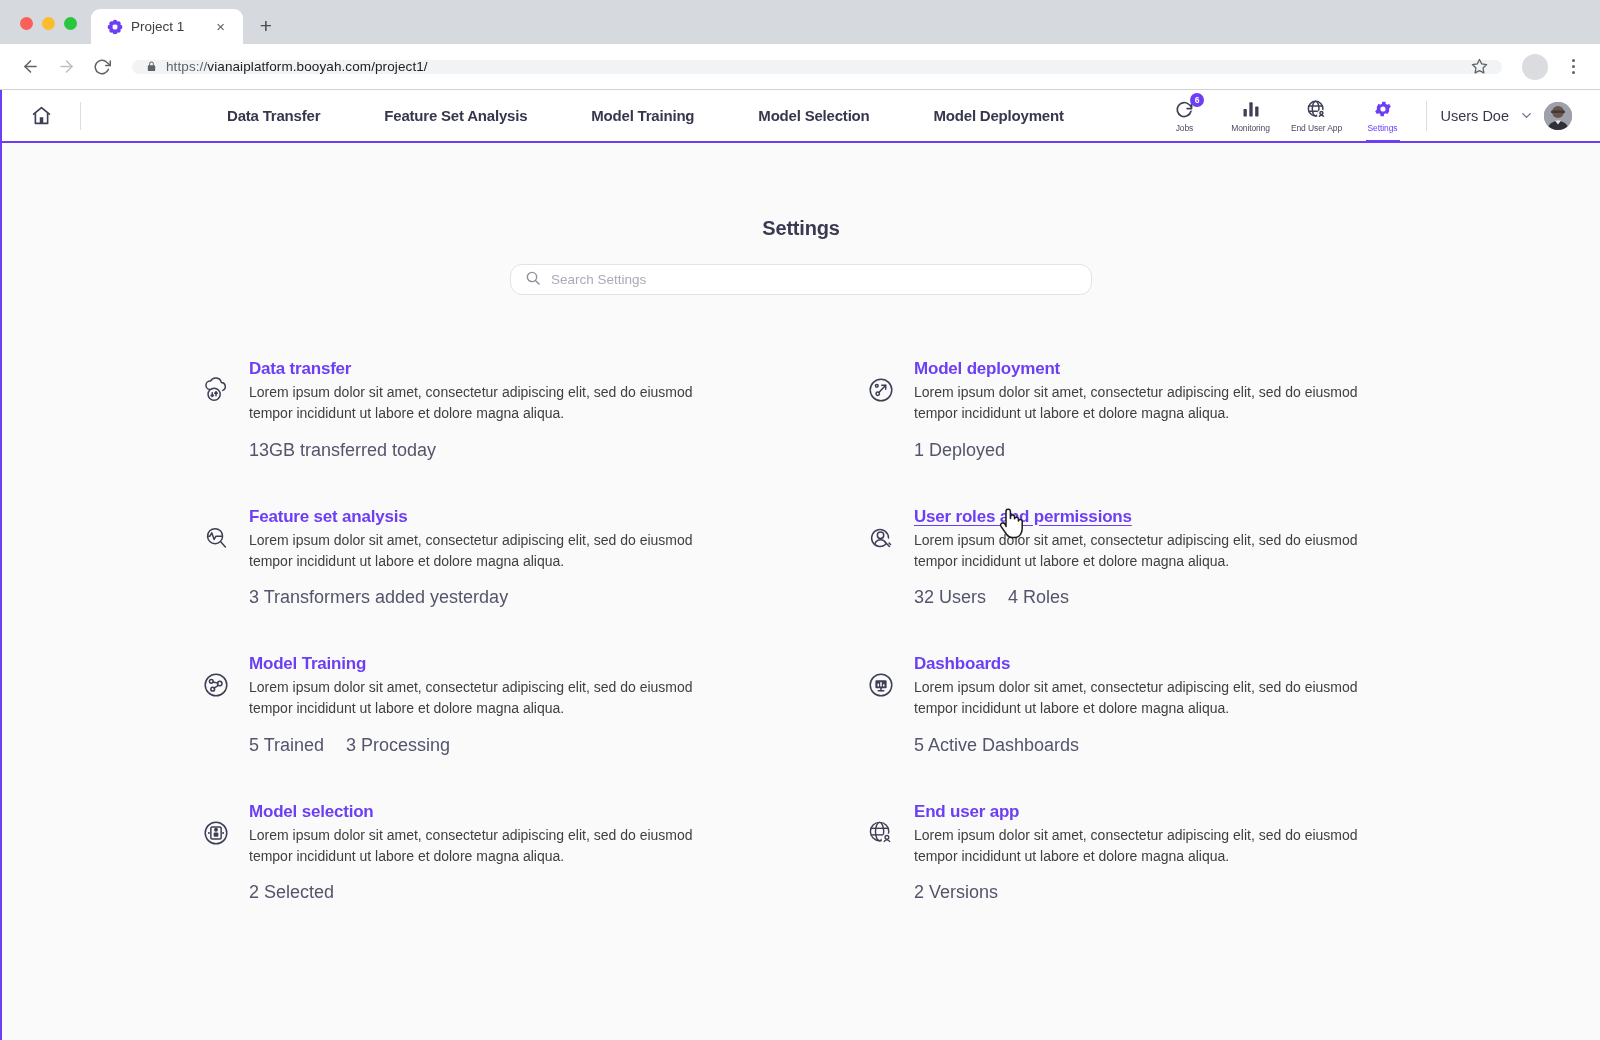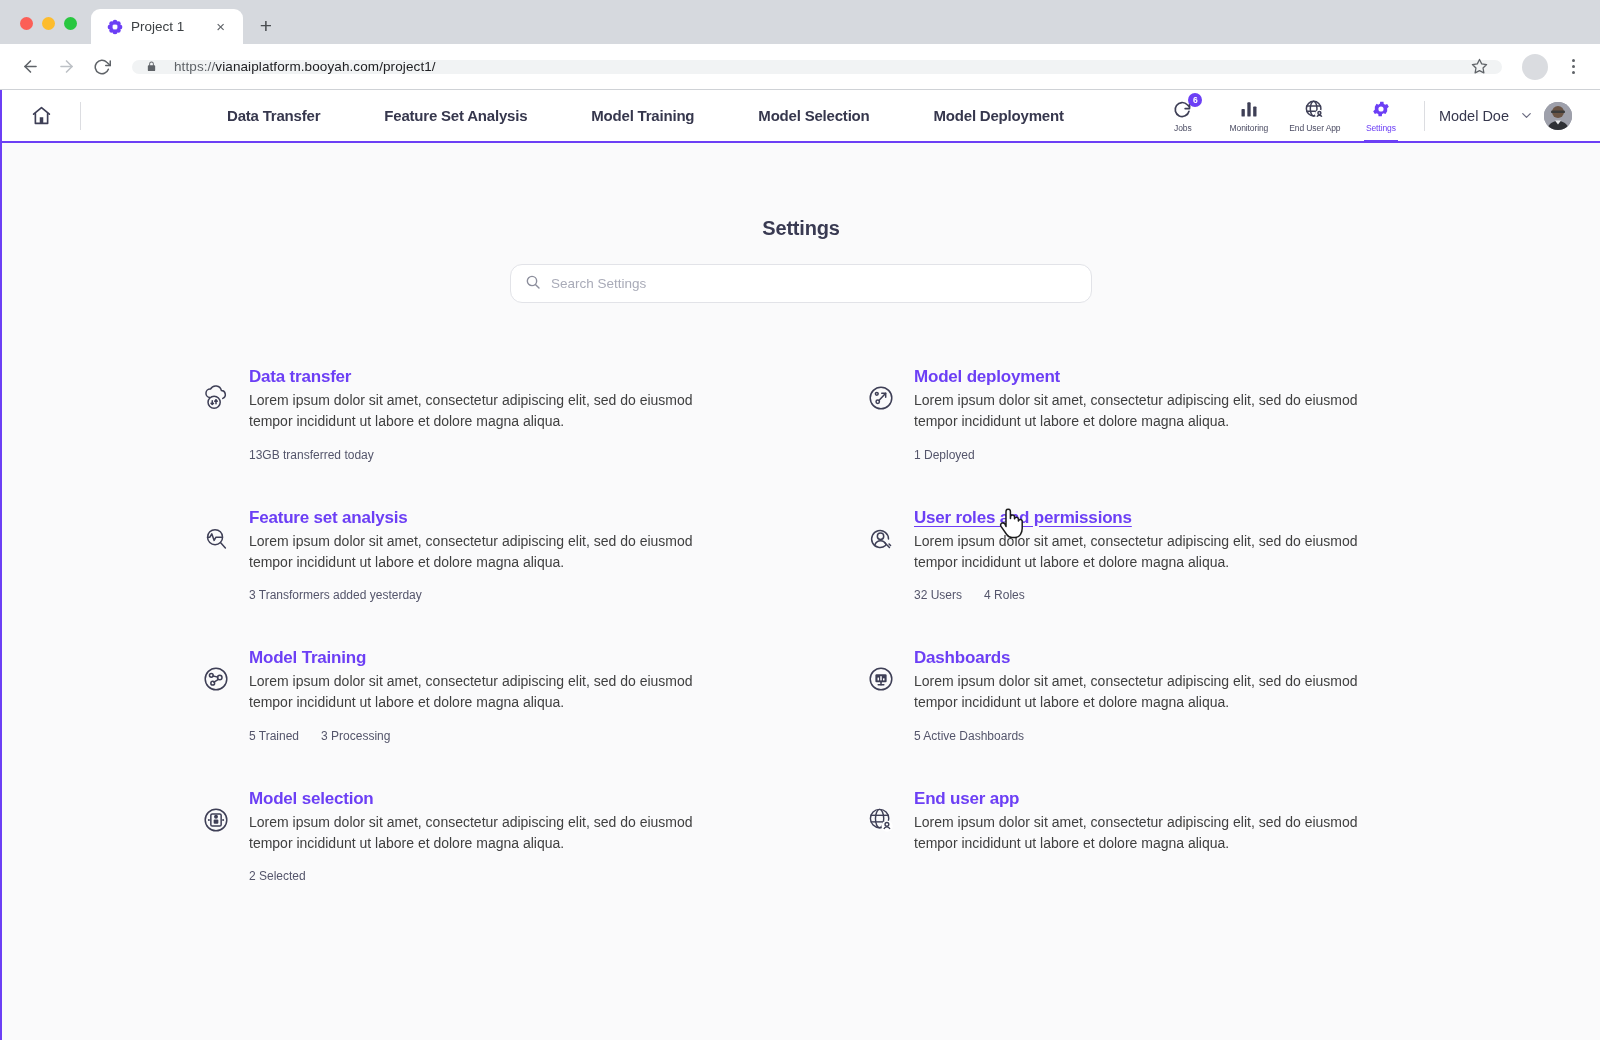--- a/index.html
+++ b/index.html
@@ -42,21 +42,21 @@
     height: 46px; background: #fff; display: flex; align-items: center;
     padding: 0 14px; gap: 4px; border-bottom: 1px solid #cfd2d6;
   }
   .navbtn {
     width: 32px; height: 32px; display: flex; align-items: center; justify-content: center;
     color: #5f6368; cursor: pointer; border-radius: 50%;
   }
   .navbtn.disabled { color: #bdc1c6; }
   .omnibox {
     flex: 1; height: 14px; margin: 0 10px; background: #f1f3f4;
-    border-radius: 16px; display: flex; align-items: center; padding: 0 14px; gap: 17px;
+    border-radius: 16px; display: flex; align-items: center; padding: 0 14px; gap: 9px;
   }
   .omnibox .lock { color: #5f6368; display:flex; align-items:center; }
   .omnibox .url { font-size: 13.5px; color: #202124; letter-spacing: .1px; }
   .omnibox .url .scheme { color: #5f6368; }
   .star { margin-left: auto; color: #5f6368; display:flex; }
   .profile-circle { width: 26px; height: 26px; border-radius: 50%; background: #dadce0; margin-left: 6px; }
   .kebab { width: 26px; display:flex; flex-direction: column; align-items:center; gap:3px; margin-left: 8px; cursor:pointer; }
   .kebab i { width: 3px; height: 3px; border-radius: 50%; background: #5f6368; display:block; }
 
   
@@ -99,21 +99,21 @@
     background: #8d8f9b; display:flex; align-items:flex-end; justify-content:center;
   }
 
   
   .settings-body { flex: 1; overflow: hidden; padding-top: 74px; }
   .page-title {
     text-align: center; font-size: 20px; font-weight: bold; color: #393a52; letter-spacing: -.2px;
   }
   .search-wrap { display: flex; justify-content: center; margin-top: 24px; }
   .search-box {
-    width: 582px; height: 39px; background: #fff; border: 1px solid #e2e3e8;
+    width: 582px; height: 31px; background: #fff; border: 1px solid #e2e3e8;
     border-radius: 12px; display: flex; align-items: center; padding: 0 14px; gap: 10px;
   }
   .search-box input {
     border: none; outline: none; flex: 1; font-size: 13.5px; color: #37384f;
     font-family: "Liberation Sans", sans-serif; background: transparent;
   }
   .search-box input::placeholder { color: #a9abb8; }
 
   .grid {
     margin: 64px auto 0; width: 1200px;
@@ -122,21 +122,21 @@
   .col { display: flex; flex-direction: column; }
   .card { display: flex; gap: 18px; padding-bottom: 46px; }
   .card-icon { width: 30px; flex: 0 0 30px; padding-top: 16px; color: #3e3f56; }
   .card-body { flex: 1; }
   .card-title {
     font-size: 17px; font-weight: bold; color: #6c3ff5; letter-spacing: -.2px;
     cursor: pointer; display: inline-block;
   }
   .card-title.hovered { text-decoration: underline; text-underline-offset: 3px; }
   .card-desc { font-size: 14px; color: #404040; line-height: 1.52; margin-top: 3px; max-width: 475px; }
-  .card-meta { font-size: 12px; color: #54556b; margin-top: 15px; display: flex; gap: 22px; }
+  .card-meta { font-size: 18px; color: #54556b; margin-top: 15px; display: flex; gap: 22px; }
 
   .cursor-hand { position: absolute; left: 998px; top: 505px; pointer-events: none; z-index: 50; }
 </style>
 </head>
 <body>
 
 <div class="browser">
 
   <div class="tabstrip">
     <div class="traffic">
@@ -270,21 +270,21 @@
             <svg width="20" height="20" viewBox="0 0 24 24" fill="#6c3ff5">
                 <path d="M19.4 13a7.8 7.8 0 0 0 0-2l2-1.6-2-3.5-2.4 1a7.6 7.6 0 0 0-1.7-1L15 3.2h-4l-.3 2.6a7.6 7.6 0 0 0-1.7 1l-2.4-1-2 3.5L4.6 11a7.8 7.8 0 0 0 0 2l-2 1.6 2 3.5 2.4-1a7.6 7.6 0 0 0 1.7 1l.3 2.6h4l.3-2.6a7.6 7.6 0 0 0 1.7-1l2.4 1 2-3.5z"></path>
                 <circle cx="12" cy="12" r="3.1" fill="#fff"></circle>
               </svg>
           </span>
           <span class="lbl">Settings</span>
         </div>
 
         <div class="user-divider"></div>
         <div class="user-area">
-          <span class="user-name">Model Doe</span>
+          <span class="user-name">Users Doe</span>
           <span class="chev">
             <svg width="15" height="15" viewBox="0 0 24 24" fill="none" stroke="currentColor" stroke-width="1.9" stroke-linecap="round" stroke-linejoin="round">
                 <polyline points="6 9 12 15 18 9"></polyline>
               </svg>
           </span>
           <span class="avatar">
             <svg width="28" height="28" viewBox="0 0 28 28">
               <rect width="28" height="28" fill="#9ea0ab"></rect>
               <circle cx="14" cy="10" r="6" fill="#6a5445"></circle>
               <rect x="7" y="8.5" width="14" height="2.6" rx="1.2" fill="#3b3b3b"></rect>
@@ -461,20 +461,23 @@
                 <line x1="5" y1="11" x2="24" y2="11"></line>
                 <line x1="5" y1="18" x2="24" y2="18"></line>
                 <circle cx="22.5" cy="22.5" r="6" fill="#fff" stroke="none"></circle>
                 <circle cx="22.3" cy="20.6" r="2"></circle>
                 <path d="M19.1 25.6a3.4 3.4 0 0 1 6.4 0"></path>
               </svg>
             </div>
             <div class="card-body">
               <div class="card-title">End user app</div>
               <div class="card-desc">Lorem ipsum dolor sit amet, consectetur adipiscing elit, sed do eiusmod tempor incididunt ut labore et dolore magna aliqua.</div>
+              <div class="card-meta">
+                <span>2 Versions</span>
+              </div>
             </div>
           </div>
         </div>
 
       </div>
     </div>
   </div>
 </div>
 
 <div class="cursor-hand">

